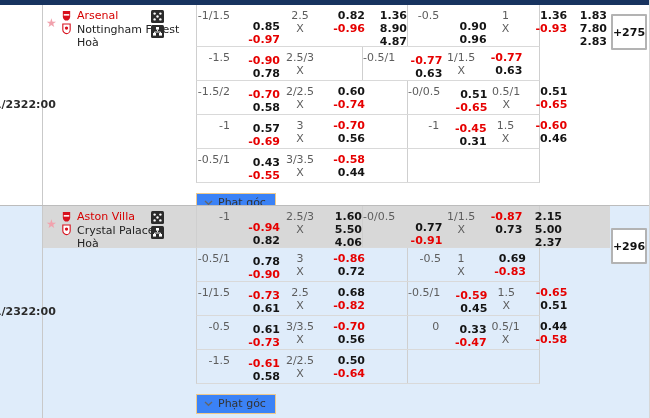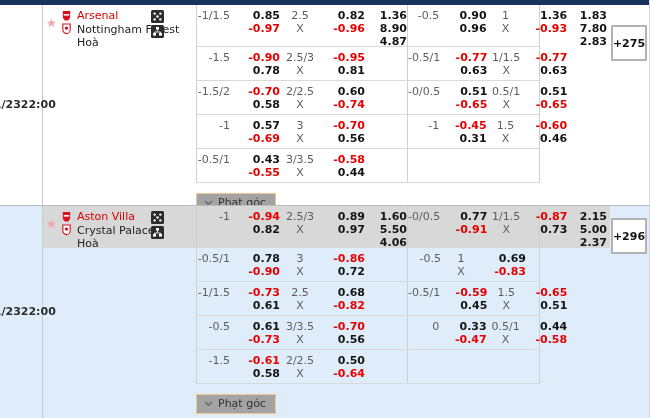--- a/index.html
+++ b/index.html
@@ -20,49 +20,49 @@
   .match2 .orow.r1{background:#d8d8d8;}
   .lead{width:153px;box-sizing:border-box;position:relative;}
   .oddsarea{display:flex;width:344px;box-sizing:border-box;
             border-left:1px solid #cfcfcf;border-right:1px solid #cfcfcf;
             border-bottom:1px solid #d9d9d9;}
   .half{display:flex;box-sizing:border-box;padding-top:4px;}
   .half.ft{width:212px;}
   .half.h1{width:200px;border-left:1px solid #cfcfcf;}
   .cell{display:flex;flex-direction:column;line-height:13px;box-sizing:border-box;}
   .c1{width:33px;align-items:flex-end;color:#5d5d5d;}
-  .c2{width:50px;align-items:flex-end;}
+  .c2{width:50px;align-items:flex-end;justify-content:flex-end;}
   .c3{width:40px;align-items:center;color:#5d5d5d;}
   .c4{width:45px;align-items:flex-end;}
   .c5{width:42px;align-items:flex-end;}
   .num{font-weight:bold;color:#141414;}
   .num.neg{color:#e60000;}
   .linev{font-weight:normal;}
   
   .teamcell{display:flex;padding:4px 0 0 3px;box-sizing:border-box;height:100%;}
   .star{width:15px;padding-top:8px;color:#f1a2ad;font-size:12px;line-height:12px;cursor:pointer;}
   .logos{width:16px;display:flex;flex-direction:column;gap:1px;padding-top:1px;}
   .logos svg{display:block;}
   .names{line-height:13.5px;white-space:nowrap;}
   .home{color:#d60000;}
   .away{color:#222;}
   .draw{color:#222;}
   .bicons{position:absolute;right:32px;top:5px;display:flex;flex-direction:column;gap:2px;}
   .bicons svg{display:block;cursor:pointer;}
   
   .frow{padding-left:153px;height:22px;display:flex;align-items:center;}
   .corner-btn{display:inline-flex;align-items:center;gap:5px;border:1px solid #eec98c;
-              background:#a3a3a3;padding:2px 9px 3px 7px;color:#333;cursor:pointer;
+              background:#3b82f6;padding:2px 9px 3px 7px;color:#333;cursor:pointer;
               font-size:11px;margin-top:18px;}
   
-  .more-btn{position:absolute;top:20px;right:2px;width:36px;height:36px;background:#fff;
+  .more-btn{position:absolute;top:9px;right:2px;width:36px;height:36px;background:#fff;
             border:2px solid #b3b3b3;font-weight:bold;font-size:11px;color:#111;
             display:flex;align-items:center;justify-content:center;cursor:pointer;
             box-sizing:border-box;border-radius:1px;}
-  .match2 .more-btn{top:12px;}
+  .match2 .more-btn{top:22px;}
 </style>
 </head>
 <body>
 
 <div class="app">
   <div class="topbar"></div>
   <div id="matches">
       <div class="match match1">
     <div class="datecol">
       <span>11/23</span>
@@ -163,24 +163,20 @@
                     <span class="linev">-1.5</span>
                   </span>
         <span class="cell c2">
                     <span class="num neg">-0.90</span>
                     <span class="num">0.78</span>
                   </span>
         <span class="cell c3">
                     <span class="linev">2.5/3</span>
                     <span class="linev">X</span>
                   </span>
-        <span class="cell c4">
-                    <span class="num neg">-0.95</span>
-                    <span class="num">0.81</span>
-                  </span>
         <span class="cell c5">
                     <span class="num"></span>
                     <span class="num"></span>
                     <span class="num"></span>
                   </span>
       </div>
       <div class="half h1">
         <span class="cell c1">
                     <span class="linev">-0.5/1</span>
                   </span>
@@ -414,24 +410,20 @@
                     <span class="linev">-1</span>
                   </span>
         <span class="cell c2">
                     <span class="num neg">-0.94</span>
                     <span class="num">0.82</span>
                   </span>
         <span class="cell c3">
                     <span class="linev">2.5/3</span>
                     <span class="linev">X</span>
                   </span>
-        <span class="cell c4">
-                    <span class="num">0.89</span>
-                    <span class="num">0.97</span>
-                  </span>
         <span class="cell c5">
                     <span class="num">1.60</span>
                     <span class="num">5.50</span>
                     <span class="num">4.06</span>
                   </span>
       </div>
       <div class="half h1">
         <span class="cell c1">
                     <span class="linev">-0/0.5</span>
                   </span>

